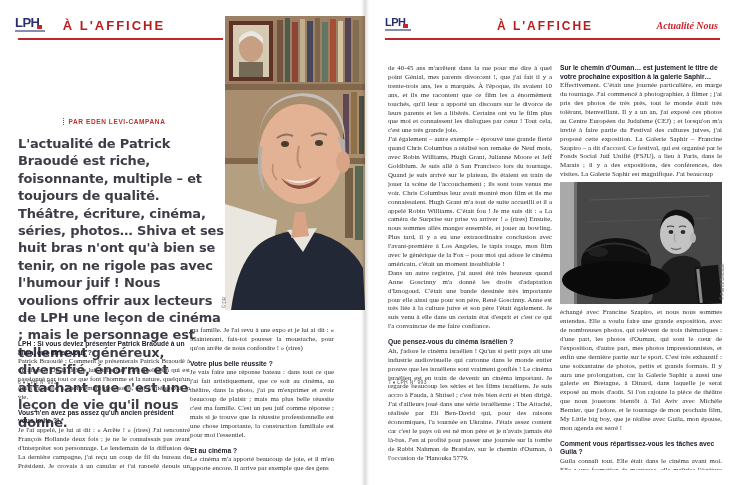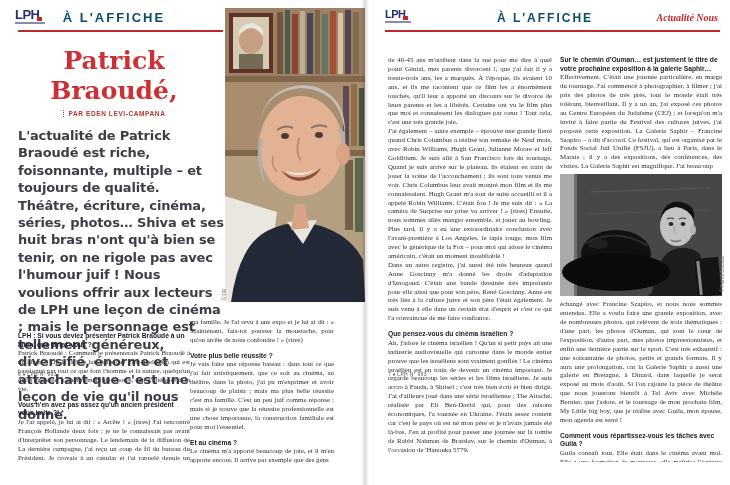--- a/index.html
+++ b/index.html
@@ -1,27 +1,27 @@
 <!DOCTYPE html>
 <html><head>
 <meta charset="utf-8">
 <style>
   html,body{margin:0;padding:0;}
   body{width:730px;height:485px;background:#ffffff;overflow:hidden;position:relative;
        font-family:"Liberation Sans",sans-serif;}
-  .page{position:absolute;top:0;height:386px;background:#fff;}
+  .page{position:absolute;top:8px;height:386px;background:#fff;}
   #pageL{left:0;width:365px;}
   #pageR{left:365px;width:365px;}
   .fold{position:absolute;left:361px;top:0;width:8px;height:485px;
         background:linear-gradient(90deg,rgba(0,0,0,0) 0%,rgba(0,0,0,.14) 50%,rgba(0,0,0,0) 100%);}
   
   .logo{position:absolute;font-weight:800;color:#26306e;letter-spacing:-.5px;line-height:1;}
   .logo .chip{display:inline-block;width:5px;height:4px;background:#c8242b;margin-left:-3px;vertical-align:bottom;}
   .logo .baseline{display:block;height:2px;background:#26306e;opacity:.55;margin-top:1px;}
-  .section-title{position:absolute;color:#0c4a6e;font-weight:bold;letter-spacing:2px;
+  .section-title{position:absolute;color:#b91c1c;font-weight:bold;letter-spacing:2px;
                  font-family:"Liberation Sans",sans-serif;}
   .mag-name{position:absolute;color:#c8242b;font:bold italic 10px "Liberation Serif",serif;}
   .rule{position:absolute;height:2px;background:#c0272d;}
   
   .headline{position:absolute;left:0;top:46px;width:228px;text-align:center;
             font-family:"DejaVu Serif","Liberation Serif",serif;font-weight:bold;
             color:#ce2f33;font-size:25px;line-height:30px;}
   .byline{position:absolute;left:0;top:110px;width:228px;text-align:center;
           font-size:6.5px;font-weight:bold;letter-spacing:.6px;color:#b8342e;}
   .byline span{border-left:1px dotted #ce2f33;padding-left:5px;}
@@ -51,21 +51,20 @@
 
   <div class="logo" style="left:15px;top:8px;font-size:13px;">
     <span>LPH</span><span class="chip"></span>
     <span class="baseline" style="width:30px;"></span>
   </div>
 
   <div class="section-title" style="left:0;top:10px;width:228px;text-align:center;font-size:13px;">À L'AFFICHE</div>
   <div class="rule" style="left:18px;top:30px;width:205px;"></div>
 
   <div class="headline">
-    <div>Patrick Braoudé,</div>
   </div>
 
   <div class="byline">
     <span>PAR EDEN LEVI-CAMPANA</span>
   </div>
 
   <div class="intro">L'actualité de Patrick Braoudé est riche, foisonnante, multiple – et toujours de qualité. Théâtre, écriture, cinéma, séries, photos… Shiva et ses huit bras n'ont qu'à bien se tenir, on ne rigole pas avec l'humour juif ! Nous voulions offrir aux lecteurs de LPH une leçon de cinéma ; mais le personnage est tellement généreux, diversifié, énorme et attachant que c'est une leçon de vie qu'il nous donne.</div>
 
   <div class="photoL">
     <svg width="140" height="294" viewBox="0 0 140 294">

